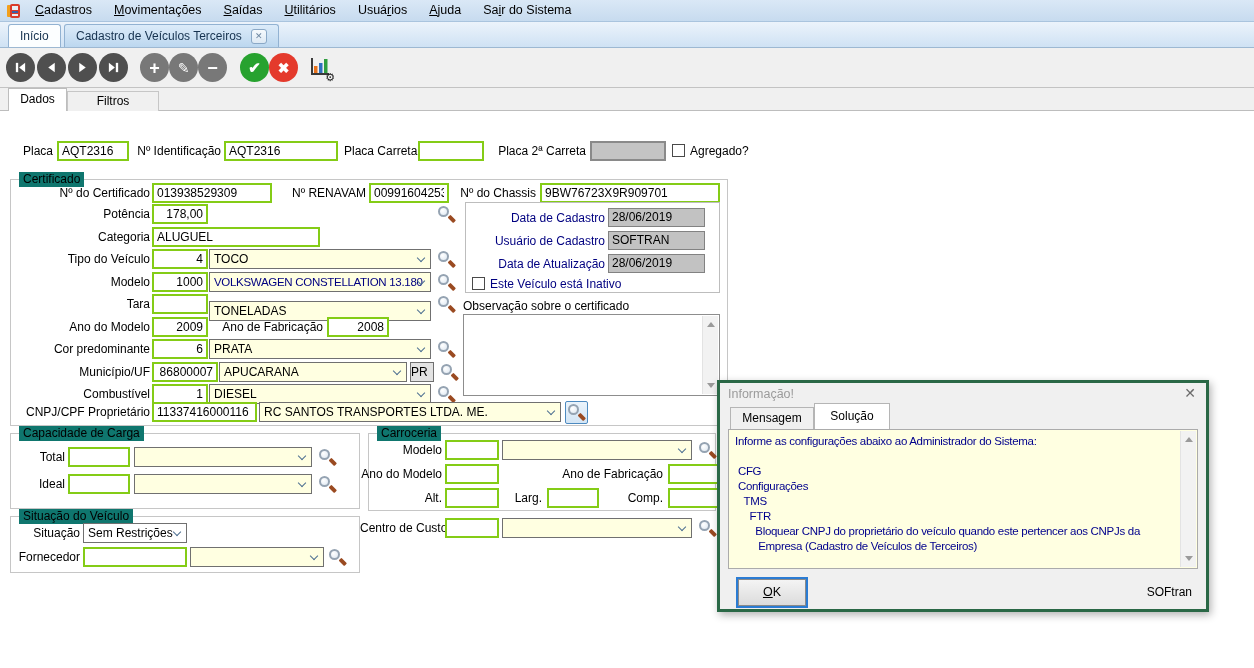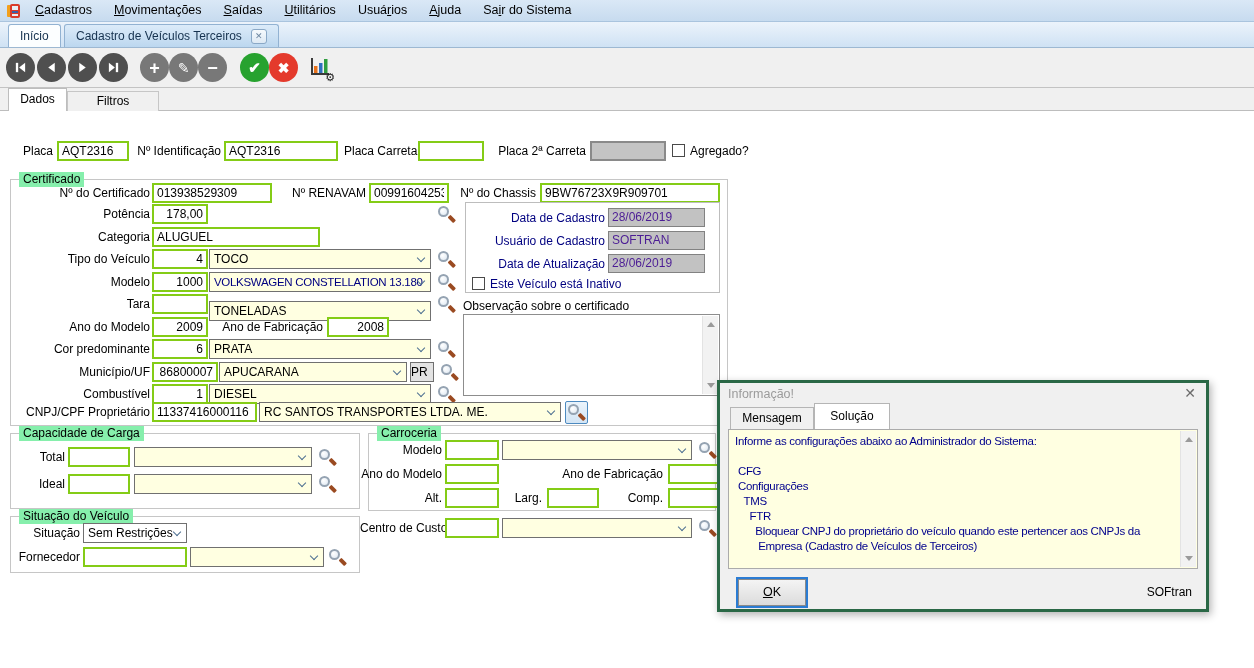--- a/index.html
+++ b/index.html
@@ -62,25 +62,25 @@
     border-right:1.6px solid #4d6f91; border-bottom:1.6px solid #4d6f91; transform:rotate(45deg); }
   .mag { position:absolute; width:20px; height:20px; cursor:default; }
   .mag i { position:absolute; left:1px; top:1px; width:11px; height:11px; border:2px solid #95a3b2;
     border-radius:50%; background:radial-gradient(circle at 35% 35%, #ffffff, #dde7f1); }
   .mag b { position:absolute; left:11px; top:12px; width:8px; height:3.5px; background:#9a4a21;
     transform:rotate(45deg); border-radius:1px; }
   .magbtn { position:absolute; width:23px; height:23px; border:1px solid #4d8ac0;
     background:linear-gradient(#eaf3fb,#d3e5f5); border-radius:2px; }
   .magbtn .mag { left:1px; top:1px; }
   .grp { position:absolute; border:1px solid #c6c6c6; }
-  .lg { position:absolute; top:-8px; left:8px; background:#86efac; padding:0 4px; line-height:15px; }
+  .lg { position:absolute; top:-8px; left:8px; background:#0f766e; padding:0 4px; line-height:15px; }
   .cb { position:absolute; width:13px; height:13px; border:1px solid #4a4a4a; background:#fff; }
   .navy { color:#000080; }
   .gfield { position:absolute; height:19px; background:#c2c2c2; border:1px solid #828282;
-    color:#4c1d95; padding:0 3px; line-height:17px; }
+    color:#000000; padding:0 3px; line-height:17px; }
   .panel { position:absolute; border:1px solid #bdbdbd; }
   .ta { position:absolute; border:1px solid #8d8d8d; background:#fff; }
   .sbar { position:absolute; top:1px; bottom:1px; right:1px; width:16px; background:#f2f2f2; border-left:1px solid #e3e3e3; }
   .sarr { position:absolute; left:4px; width:0; height:0; border-left:4px solid transparent; border-right:4px solid transparent; }
   .sarr.up { top:6px; border-bottom:5px solid #9a9a9a; }
   .sarr.dn { bottom:6px; border-top:5px solid #9a9a9a; }
   .ufbox { position:absolute; height:20px; background:#e3e3e3; border:1px solid #707070; text-align:left; line-height:18px; }
 
   
   #dialog { position:absolute; left:717px; top:380px; width:492px; height:232px; background:#f0f0f0;

